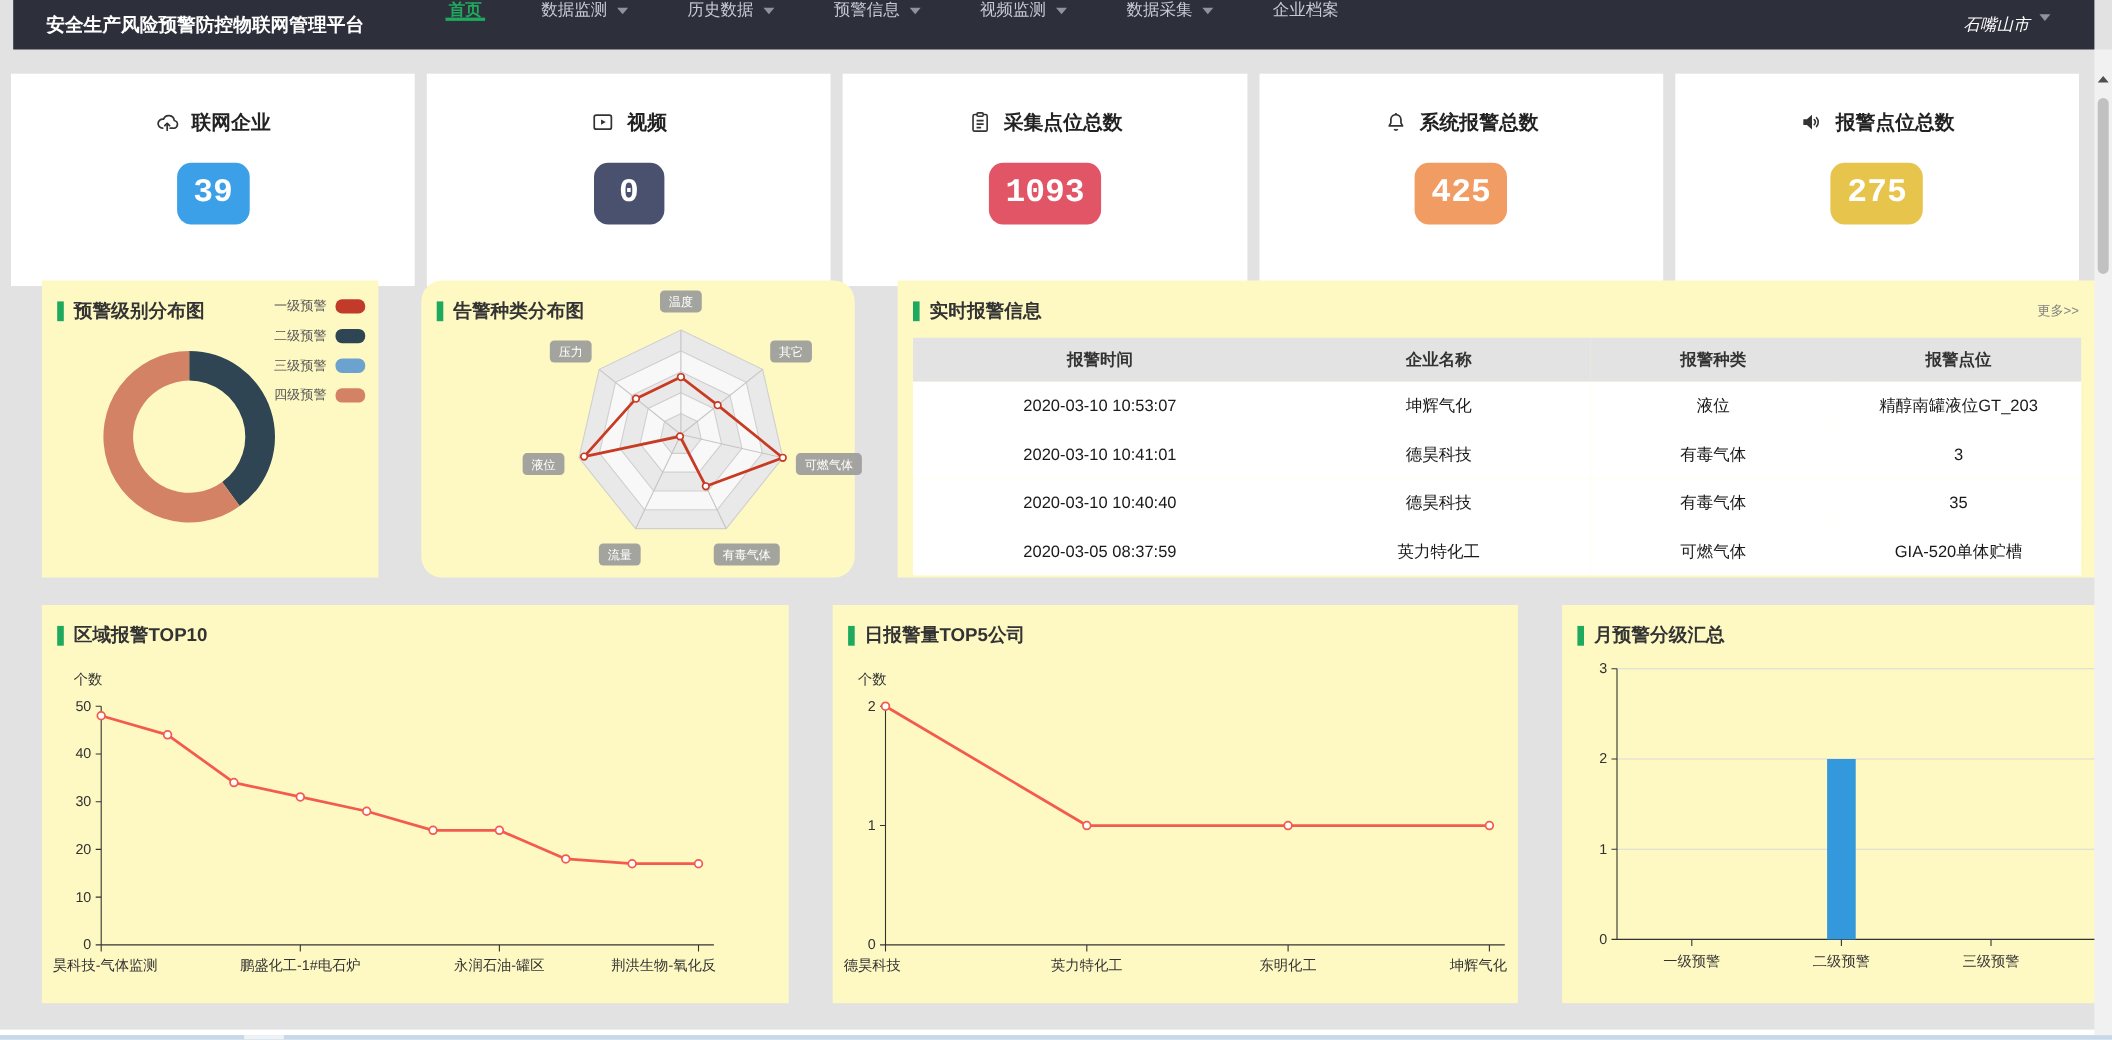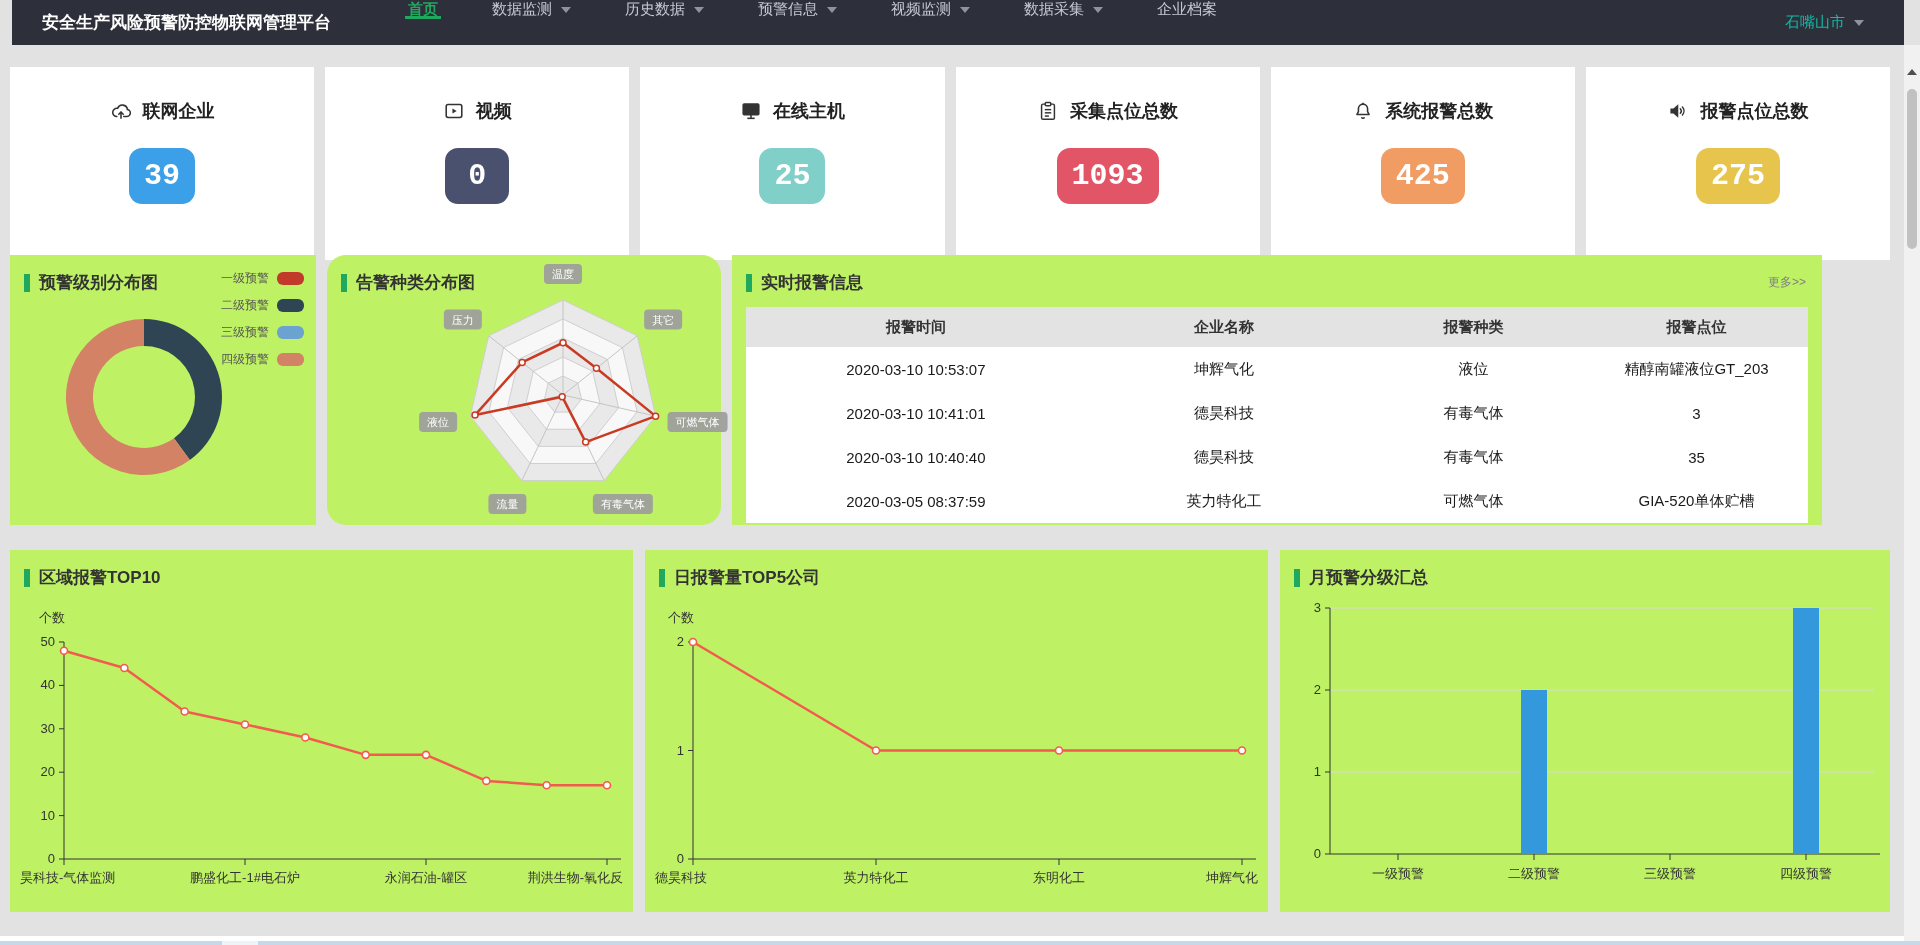--- a/index.html
+++ b/index.html
@@ -16,33 +16,33 @@
   .brand { color:#fff; font-size:17px; font-weight:bold; margin-left:30px; white-space:nowrap; }
   .menu { display:flex; align-items:flex-start; height:100%; margin-left:50px; }
   .menu-item { display:flex; align-items:center; padding:0 27px; font-size:15px;
     cursor:pointer; position:relative; white-space:nowrap; }
   .menu-item.active { color:#1fa95e; font-weight:bold; }
   .menu-item.active::after { content:""; position:absolute; bottom:0; left:24px; right:24px;
     height:3px; background:#1fa95e; }
   .caret { width:0; height:0; border-left:5px solid transparent; border-right:5px solid transparent;
     border-top:6px solid #8e939e; margin-left:9px; }
   .region { margin-left:auto; margin-right:40px; font-size:15px; display:flex;
-    align-items:center; color:#14b8a6; cursor:pointer; }
+    align-items:flex-start; color:#ffffff; cursor:pointer;font-style:italic; }
   
   .stats { position:absolute; top:67px; left:10px; width:1880px; height:193px; display:flex; gap:11px; }
   .stat-card { flex:1; background:#fff; display:flex; flex-direction:column; align-items:center; padding-top:32px; }
   .stat-head { display:flex; align-items:center; gap:11px; font-size:18px; font-weight:bold; color:#222; }
   .stat-head svg { display:block; }
   .badge { margin-top:25px; min-width:64px; height:56px; border-radius:13px; color:#fff;
     font-size:30px; font-weight:bold; display:flex; align-items:center; justify-content:center;
     padding:0 15px;font-family:Liberation Mono, monospace; }
   
   .row2 { position:absolute; top:255px; left:10px; height:270px; display:flex; gap:11px; }
   .row3 { position:absolute; top:550px; left:10px; height:362px; display:flex; gap:12px; }
-  .panel { background:#bef264; position:relative; }
+  .panel { background:#fef9c3; position:relative;margin-left:28px; }
   .panel-title { position:absolute; top:16px; left:14px; display:flex; align-items:center;
     gap:9px; font-size:17px; font-weight:bold; color:#333; z-index:2; white-space:nowrap; }
   .title-bar { width:6px; height:18px; background:#1fa95e; flex:0 0 auto; }
   .more-link { position:absolute; top:19px; right:16px; font-size:12px; color:#808080; cursor:pointer; z-index:2; }
   
   .pie-legend { position:absolute; top:15px; right:12px; display:flex; flex-direction:column; gap:10px; z-index:2; }
   .legend-row { display:flex; align-items:center; justify-content:flex-end; gap:8px;
     font-size:12px; color:#555; cursor:pointer; }
   .legend-swatch { width:27px; height:13px; border-radius:6px; flex:0 0 auto; }
   
@@ -127,33 +127,20 @@
       <div class="stat-head">
         <span>
           <svg width="22" height="22" viewBox="0 0 24 24" fill="none" stroke="#333" stroke-width="1.7">
             <rect x="3.5" y="5" width="17" height="14" rx="2"></rect>
             <path d="M10.3 9.3v5.4l4.6-2.7z" fill="#333" stroke="none"></path>
           </svg>
         </span>
         <span>视频</span>
       </div>
       <div class="badge" style="background: rgb(73, 81, 111);">0</div>
-    </div>
-    <div class="stat-card">
-      <div class="stat-head">
-        <span>
-          <svg width="22" height="22" viewBox="0 0 24 24" fill="none" stroke="#333" stroke-width="1.7">
-            <rect x="3.5" y="4.5" width="17" height="11.5" rx="1" fill="#333"></rect>
-            <path d="M12 16v3.5"></path>
-            <path d="M8 20h8"></path>
-          </svg>
-        </span>
-        <span>在线主机</span>
-      </div>
-      <div class="badge" style="background: rgb(128, 207, 201);">25</div>
     </div>
     <div class="stat-card">
       <div class="stat-head">
         <span>
           <svg width="22" height="22" viewBox="0 0 24 24" fill="none" stroke="#333" stroke-width="1.6">
             <rect x="5" y="4.5" width="14" height="16.5" rx="1.5"></rect>
             <rect x="9" y="2.8" width="6" height="3.4" rx="1" fill="#fff"></rect>
             <path d="M8.5 10.5h7"></path>
             <path d="M8.5 14h7"></path>
             <path d="M8.5 17.5h4.5"></path>
@@ -319,21 +306,21 @@
               <td>可燃气体</td>
               <td>GIA-520单体贮槽</td>
             </tr>
           </tbody>
       </table>
     </div>
   </section>
 </div>
 
 <div class="row3">
-  <section class="panel" style="width:623px;">
+  <section class="panel" style="width:679px;">
     <div class="panel-title">
       <span class="title-bar"></span>
       <span>区域报警TOP10</span>
     </div>
     <svg id="line10-svg" class="chart" width="607" height="310">
         <text x="34" y="28" text-anchor="middle" class="axis-text">个数</text>
         <line x1="46" y1="48" x2="46" y2="265" stroke="#333" stroke-width="1"></line>
         <line x1="41" y1="265" x2="46" y2="265" stroke="#333" stroke-width="1"></line>
         <text x="37" y="269" text-anchor="end" class="axis-text">0</text>
         <line x1="41" y1="221.6" x2="46" y2="221.6" stroke="#333" stroke-width="1"></line>

